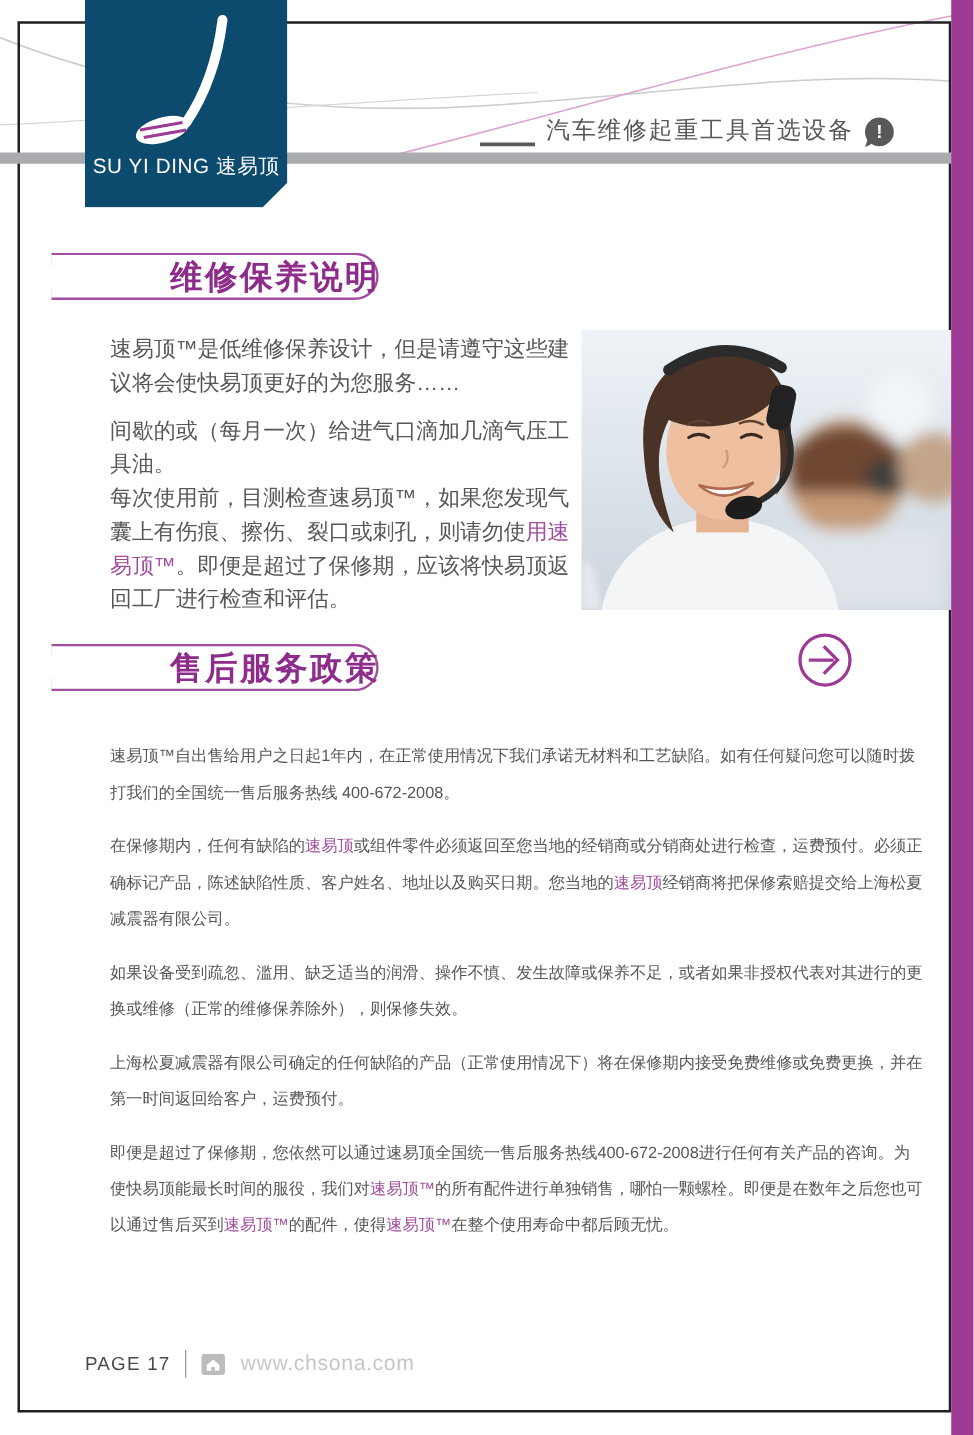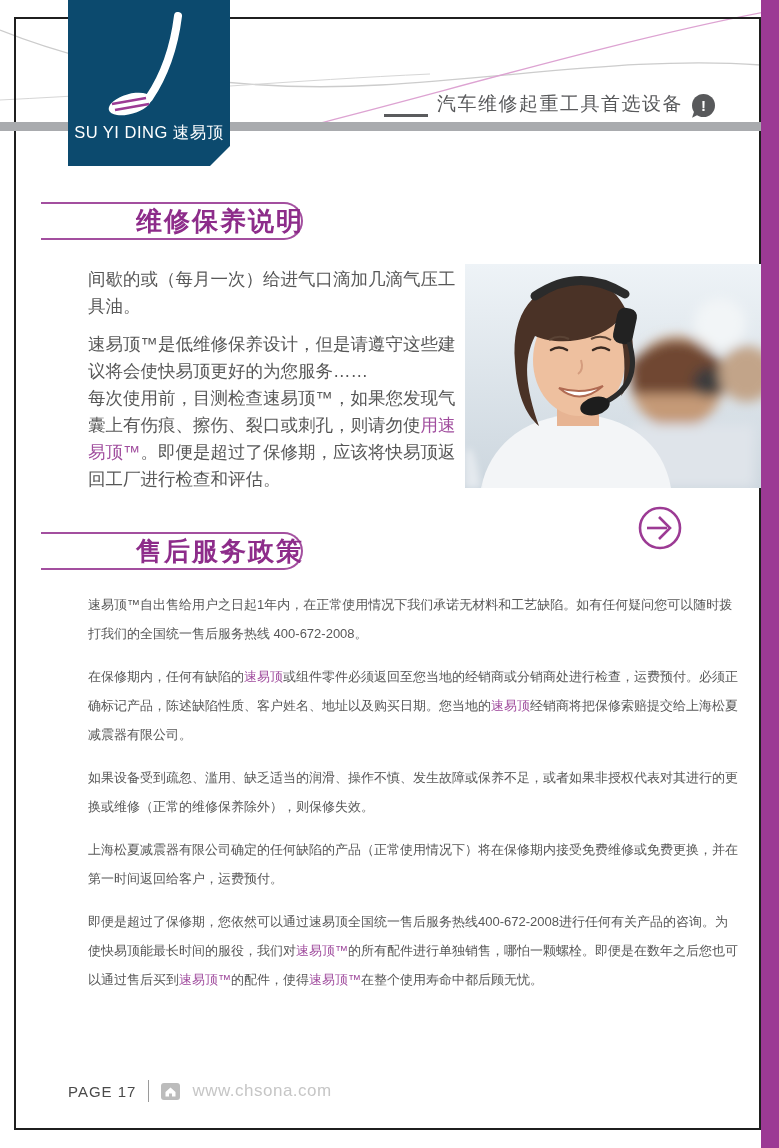--- a/index.html
+++ b/index.html
@@ -42,21 +42,21 @@
     border-style:solid; border-width:7px 7px 0 0; border-color:#58595b transparent transparent transparent;
     transform:rotate(18deg); }
 
   
   .pill { position:absolute; left:0; height:38px; width:262px; background:#fff;
     border:2px solid #a34f9f; border-left:none; border-radius:0 19px 19px 0; z-index:4;
     display:flex; align-items:center;margin-left:41px; }
   .pill-title { margin-left:95px; color:#8d2c8a; font-size:26px; font-weight:700;
     letter-spacing:2px; white-space:nowrap; }
   .pill-1 { top:202px; }
-  .pill-2 { top:532px;text-align:right; }
+  .pill-2 { top:515px;text-align:right; }
 
   
   .body-col { position:absolute; z-index:4; color:#575757; }
   .col-1 { left:88px; top:266px; width:374px; font-size:17.5px; line-height:27px; }
   .col-1 p { margin:0 0 11px 0; }
   .col-1 p:nth-child(2) { margin-bottom:0; }
   .col-2 { left:88px; top:590px; width:651px; font-size:13px; line-height:29px; }
   .col-2 p { margin:0 0 14px 0; }
   .run-purple { color:#a04d9e; }
 
@@ -105,22 +105,22 @@
     <span class="tagline-dash"></span>
     <span class="tagline-text">汽车维修起重工具首选设备</span>
     <span class="alert">!</span>
   </div>
 
   <div class="pill pill-1">
     <span class="pill-title">维修保养说明</span>
   </div>
 
   <div class="body-col col-1">
+    <p><span>速易顶™是低维修保养设计，但是请遵守这些建议将会使快易顶更好的为您服务……</span></p>
     <p><span>间歇的或（每月一次）给进气口滴加几滴气压工具油。</span></p>
-    <p><span>速易顶™是低维修保养设计，但是请遵守这些建议将会使快易顶更好的为您服务……</span></p>
     <p><span>每次使用前，目测检查速易顶™，如果您发现气囊上有伤痕、擦伤、裂口或刺孔，则请勿使</span><span class="run-purple">用速易顶™</span><span>。即便是超过了保修期，应该将快易顶返回工厂进行检查和评估。</span></p>
   </div>
 
   <div class="photo">
     <svg width="296" height="224" viewBox="0 0 296 224">
       <defs>
         <linearGradient id="bg" x1="0" y1="0" x2="0" y2="1">
           <stop offset="0" stop-color="#eef3f7"></stop>
           <stop offset="1" stop-color="#ccd6de"></stop>
         </linearGradient>

